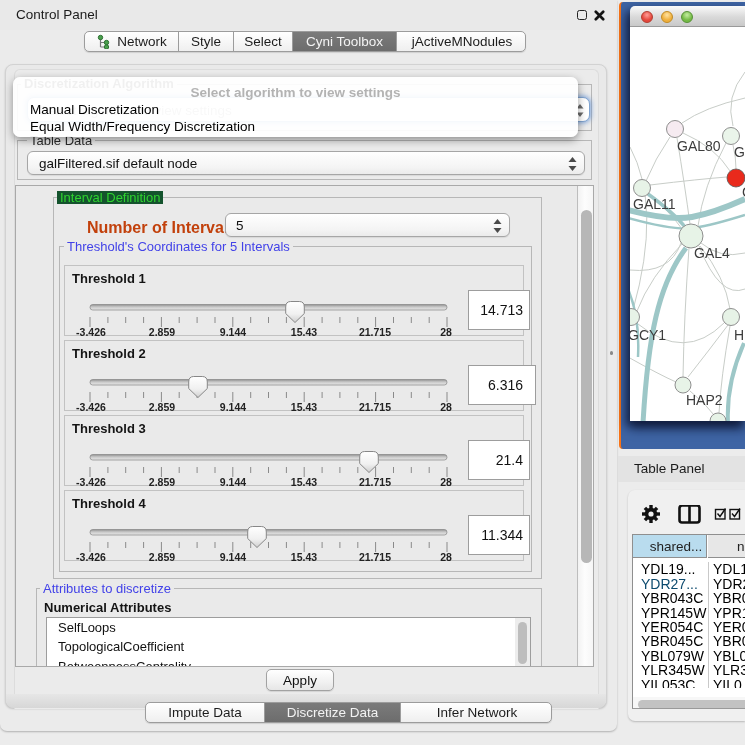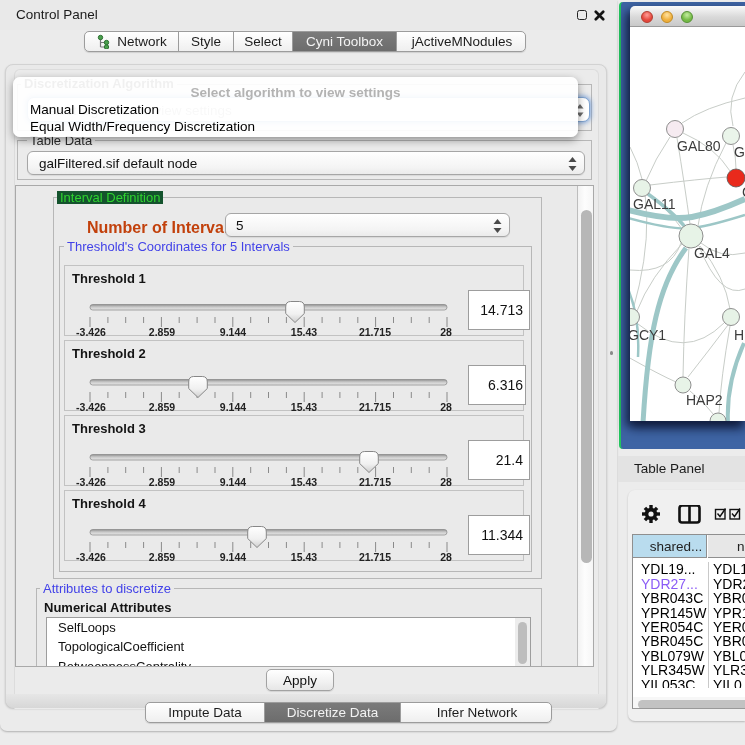--- a/index.html
+++ b/index.html
@@ -154,21 +154,21 @@
               <line x1="382.0" y1="51" x2="382.0" y2="61"></line>
             </g>
             <path d="M 123.7 41 Q 123.7 35.5 128.7 35.5 L 137.3 35.5 Q 142.3 35.5 142.3 41 L 142.3 47.5 L 133 56.5 L 123.7 47.5 Z" fill="url(#th)" stroke="#878787" stroke-width="1"></path>
           </svg>
 <div style="position:absolute;left:-4px;top:60px;width:60px;text-align:center;font-size:10.5px;font-weight:bold;color:#222">-3.426</div>
           <div style="position:absolute;left:67px;top:60px;width:60px;text-align:center;font-size:10.5px;font-weight:bold;color:#222">2.859</div>
           <div style="position:absolute;left:138px;top:60px;width:60px;text-align:center;font-size:10.5px;font-weight:bold;color:#222">9.144</div>
           <div style="position:absolute;left:209px;top:60px;width:60px;text-align:center;font-size:10.5px;font-weight:bold;color:#222">15.43</div>
           <div style="position:absolute;left:280px;top:60px;width:60px;text-align:center;font-size:10.5px;font-weight:bold;color:#222">21.715</div>
           <div style="position:absolute;left:351px;top:60px;width:60px;text-align:center;font-size:10.5px;font-weight:bold;color:#222">28</div>
-<div style="position:absolute;left:403px;top:24px;width:54px;height:38px;background:#fff;border:1px solid #9d9d9d;font-size:14px;color:#111;text-align:right;line-height:38px;padding-right:2px;box-sizing:content-box">6.316</div>
+<div style="position:absolute;left:403px;top:24px;width:54px;height:38px;background:#fff;border:1px solid #9d9d9d;font-size:14px;color:#111;text-align:right;line-height:38px;padding-right:12px;box-sizing:content-box">6.316</div>
 </div>
         <div style="position:absolute;left:48px;top:229px;width:460px;height:71px;border:1px solid #c2c2c2;background:#eaeaea">
 <div style="position:absolute;left:7px;top:5px;font-size:13px;font-weight:bold;color:#141414">Threshold 3</div>
 <svg width="462" height="73" style="position:absolute;left:0;top:0" xmlns="http://www.w3.org/2000/svg">
             <defs>
               <linearGradient id="tr" x1="0" y1="0" x2="0" y2="1">
                 <stop offset="0" stop-color="#8f8f8f"></stop>
                 <stop offset="0.45" stop-color="#c9c9c9"></stop>
                 <stop offset="1" stop-color="#e8e8e8"></stop>
               </linearGradient>
@@ -278,21 +278,21 @@
         <div class="abs" style="left:0px;top:0;width:118px;height:21px;background:transparent;color:#1c1c1c;font-size:13.5px;text-align:center;line-height:20px;white-space:nowrap">Impute Data</div>
         <div class="abs" style="left:254px;top:0;width:153px;height:21px;background:transparent;border-left:1px solid #9c9c9c;color:#1c1c1c;font-size:13.5px;text-align:center;line-height:20px;white-space:nowrap">Infer Network</div>
       </div>
     </div>
     <div class="abs" style="left:610px;top:351px;width:3px;height:4px;background:#8a8a8a;border-radius:1.5px"></div>
     <div class="abs" style="left:13px;top:77px;width:565px;height:60px;background:rgba(255,255,255,0.93);border-radius:7px;box-shadow:0 3px 8px rgba(0,0,0,0.4)">
       <div class="abs" style="left:0;top:8px;width:565px;text-align:center;font-size:13.5px;font-weight:bold;color:#b3b3b3">Select algorithm to view settings</div>
       <div class="abs" style="left:17px;top:25px;font-size:13.5px;font-weight:normal;color:#000">Manual Discretization</div>
       <div class="abs" style="left:17px;top:42px;font-size:13.5px;color:#000">Equal Width/Frequency Discretization</div>
     </div>
-    <div class="abs" style="left:619px;top:2px;width:126px;height:447px;background:#3e64a4;border-radius:4px 0 0 4px;border-left:2px solid #22c55e">
+    <div class="abs" style="left:619px;top:2px;width:126px;height:447px;background:#3e64a4;border-radius:4px 0 0 4px;border-left:2px solid #f97316">
       <div class="abs" style="left:9px;top:4px;width:115px;height:415px;border-radius:5px 0 0 0;box-shadow:-4px 5px 9px rgba(5,10,35,0.55), 0 7px 12px rgba(5,10,35,0.6)">
         <div class="abs" style="left:0;top:0;width:115px;height:21px;border-radius:5px 0 0 0;background:linear-gradient(#fafafa,#d9d9d9 55%,#c9c9c9);border-bottom:1px solid #9a9a9a">
           <div class="abs" style="left:11px;top:4.5px;width:12px;height:12px;border-radius:6px;background:radial-gradient(circle at 50% 30%,#ff9d97,#e4473c 60%);border:0.5px solid #b13c30"></div>
           <div class="abs" style="left:31px;top:4.5px;width:12px;height:12px;border-radius:6px;background:radial-gradient(circle at 50% 30%,#ffe2a0,#efaf3c 60%);border:0.5px solid #c18a22"></div>
           <div class="abs" style="left:51px;top:4.5px;width:12px;height:12px;border-radius:6px;background:radial-gradient(circle at 50% 30%,#c4eda0,#74ba45 60%);border:0.5px solid #559036"></div>
         </div>
         <svg class="abs" style="left:0;top:21px;background:#ffffff" width="115" height="394" viewBox="0 0 115 394">
           <g fill="none" stroke="#c8cdc8" stroke-width="1">
             <path d="M115,71 Q75,80 52,96"></path>
             <path d="M115,45 Q95,70 103,99"></path>
@@ -372,21 +372,21 @@
           <path d="M90 8.5 L92.5 11.5 L98 3.5"></path>
 </g>
       </svg>
       <div class="abs" style="left:4px;top:44px;width:113px;height:174.5px;border-left:1px solid #8f8f8f;border-top:1px solid #8f8f8f;background:#fff;overflow:hidden;border-bottom:1px solid #999">
         <div class="abs" style="left:0;top:0;width:74px;height:23px;background:#b9dcee;border-right:1px solid #8f8f8f;border-bottom:1px solid #8f8f8f;text-align:center;line-height:23px;font-size:13.5px;color:#222;padding-left:13px">shared...</div>
         <div class="abs" style="left:75px;top:0;width:45px;height:23px;background:#e7e7e7;border-bottom:1px solid #8f8f8f;line-height:23px;font-size:13.5px;color:#222;padding-left:29px">na</div>
         <div class="abs" style="left:0;top:27.3px;width:113px;height:126.2px;overflow:hidden">
           <div class="abs" style="left:74.5px;top:0;width:1px;height:126.2px;background:#c9c9c9"></div>
           <div class="abs" style="left:8px;top:0.0px;height:14.45px;line-height:14.45px;font-size:14px;color:#000;white-space:nowrap">YDL19...</div>
           <div class="abs" style="left:80px;top:0.0px;height:14.45px;line-height:14.45px;font-size:14px;color:#000;white-space:nowrap">YDL1</div>
-          <div class="abs" style="left:8px;top:14.4px;height:14.45px;line-height:14.45px;font-size:14px;color:#8b5cf6;white-space:nowrap">YDR27...</div>
+          <div class="abs" style="left:8px;top:14.4px;height:14.45px;line-height:14.45px;font-size:14px;color:#0c4a6e;white-space:nowrap">YDR27...</div>
           <div class="abs" style="left:80px;top:14.4px;height:14.45px;line-height:14.45px;font-size:14px;color:#000;white-space:nowrap">YDR2</div>
           <div class="abs" style="left:8px;top:28.9px;height:14.45px;line-height:14.45px;font-size:14px;color:#000;white-space:nowrap">YBR043C</div>
           <div class="abs" style="left:80px;top:28.9px;height:14.45px;line-height:14.45px;font-size:14px;color:#000;white-space:nowrap">YBR0</div>
           <div class="abs" style="left:8px;top:43.3px;height:14.45px;line-height:14.45px;font-size:14px;color:#000;white-space:nowrap">YPR145W</div>
           <div class="abs" style="left:80px;top:43.3px;height:14.45px;line-height:14.45px;font-size:14px;color:#000;white-space:nowrap">YPR1</div>
           <div class="abs" style="left:8px;top:57.8px;height:14.45px;line-height:14.45px;font-size:14px;color:#000;white-space:nowrap">YER054C</div>
           <div class="abs" style="left:80px;top:57.8px;height:14.45px;line-height:14.45px;font-size:14px;color:#000;white-space:nowrap">YER0</div>
           <div class="abs" style="left:8px;top:72.2px;height:14.45px;line-height:14.45px;font-size:14px;color:#000;white-space:nowrap">YBR045C</div>
           <div class="abs" style="left:80px;top:72.2px;height:14.45px;line-height:14.45px;font-size:14px;color:#000;white-space:nowrap">YBR0</div>
           <div class="abs" style="left:8px;top:86.7px;height:14.45px;line-height:14.45px;font-size:14px;color:#000;white-space:nowrap">YBL079W</div>

